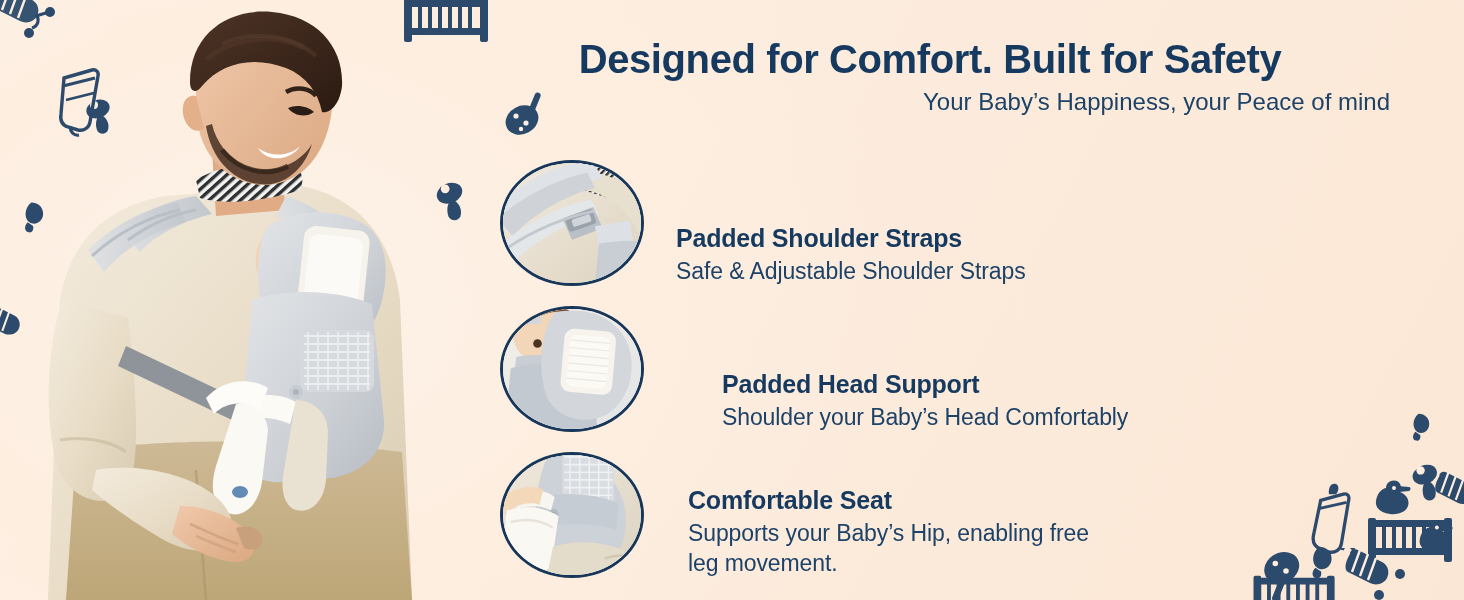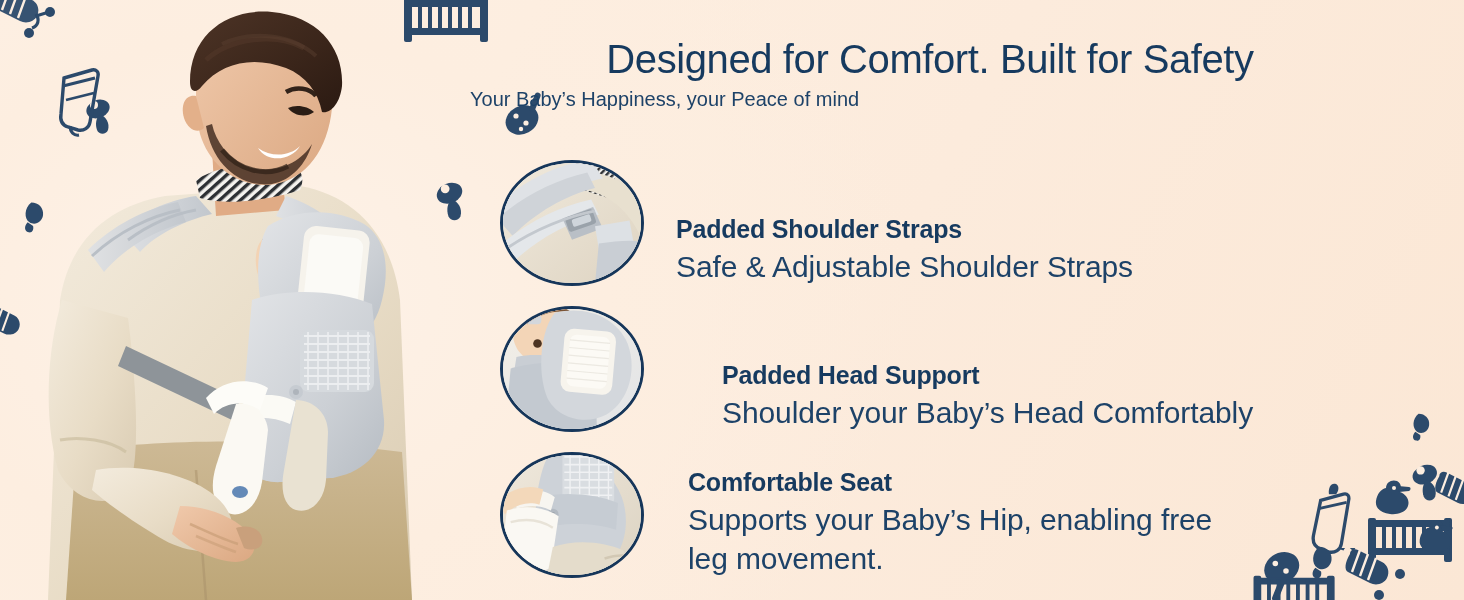--- a/index.html
+++ b/index.html
@@ -25,46 +25,46 @@
     overflow:hidden;
   }
   .photo { position:absolute; inset:0; }
 
   
   .content {
     position:absolute; left:470px; top:0; width:994px; height:600px;
   }
   .headline {
     position:absolute; left:0; top:36px; width:920px; text-align:center;
-    font-size:40px; font-weight:normal; color:#163a5f; letter-spacing:-0.4px;
+    font-size:40px; font-weight:bold; color:#163a5f; letter-spacing:-0.4px;
     line-height:1.15;
   }
   .subheadline {
-    position:absolute; left:0; top:86px; width:920px; text-align:left;
-    font-size:20px; font-weight:normal; color:#1d4268; line-height:1.3;
+    position:absolute; left:0; top:86px; width:920px; text-align:right;
+    font-size:24px; font-weight:normal; color:#1d4268; line-height:1.3;
   }
   .features { position:absolute; left:30px; top:160px; width:940px; }
   .feature { position:relative; display:flex; align-items:flex-end; }
   .feature.f1 { margin-top:0px; }
   .feature.f2 { margin-top:20px;gap:46px; }
   .feature.f3 { margin-top:20px;gap:12px; }
 
   .thumb {
     position:relative; flex:0 0 auto;
     width:144px; height:126px; border-radius:50%;
     border:3px solid #16365a; overflow:hidden; background:#efe9e2;
   }
   .thumb-inner { position:absolute; inset:0; }
   .ftext { padding-left:32px; padding-top:10px; }
   .ftitle {
     font-size:25px; font-weight:bold; color:#163a5f; line-height:1.2;
     letter-spacing:-0.2px;
   }
   .fdesc {
-    font-size:30px; color:#1d4268; line-height:1.28; margin-top:4px;
+    font-size:23px; color:#1d4268; line-height:1.28; margin-top:4px;
     letter-spacing:-0.1px;
   }
 </style>
 </head>
 <body>
 
 <div id="banner">
 
   <div class="deco">
 

